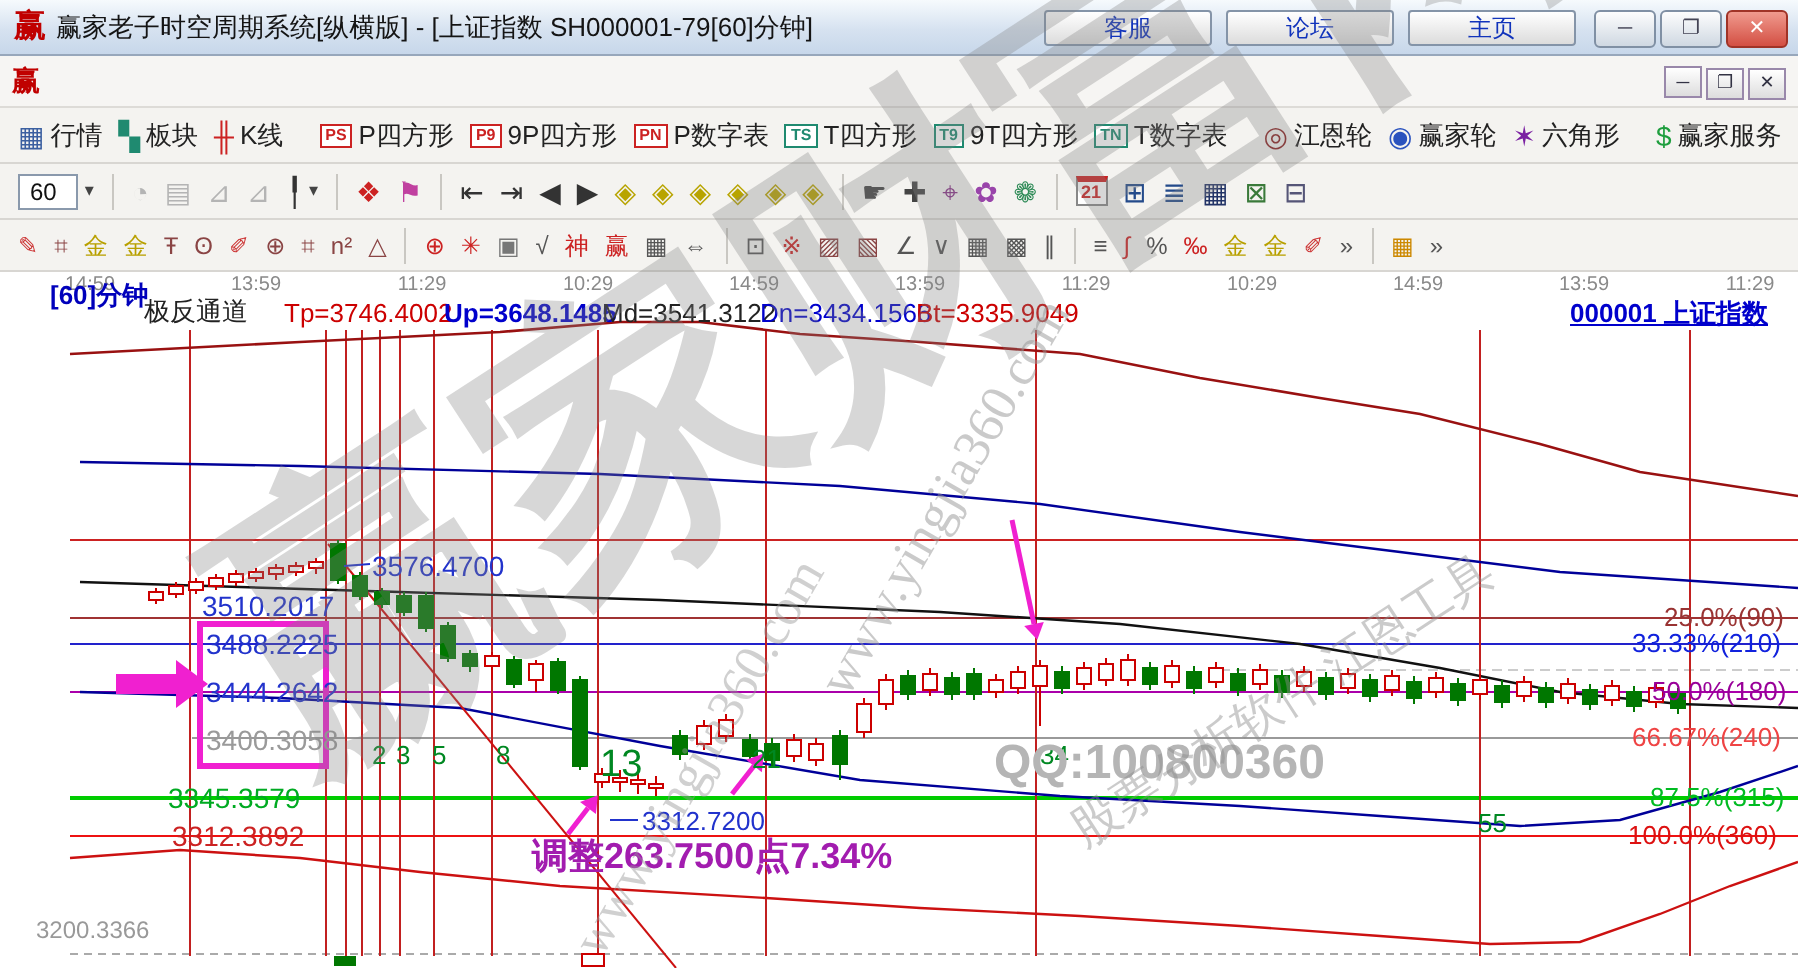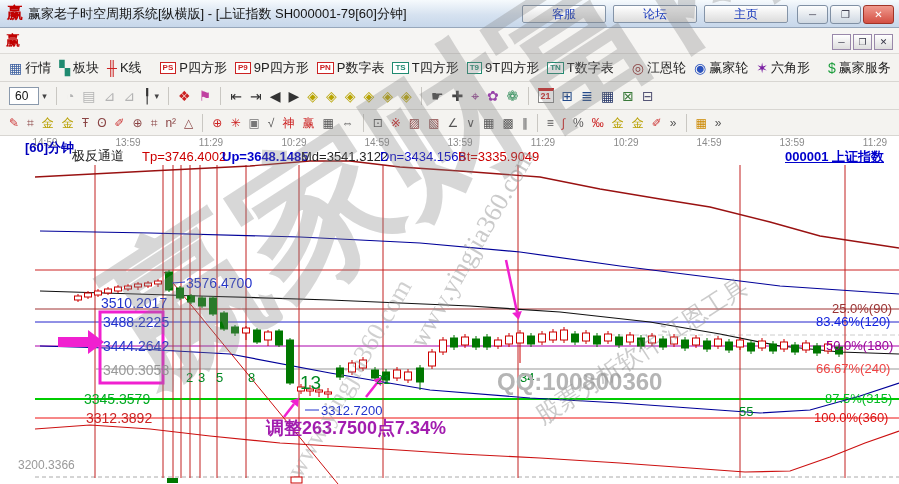--- a/index.html
+++ b/index.html
@@ -541,21 +541,21 @@
       <div class="clabel" style="left: 186px; top: 136px; color: rgb(34, 51, 204); font-size: 14px;">3576.4700</div>
       <div class="clabel" style="left: 101px; top: 156px; color: rgb(34, 51, 204); font-size: 14px;">3510.2017</div>
       <div class="clabel" style="left: 103px; top: 175px; color: rgb(34, 51, 204); font-size: 14px;">3488.2225</div>
       <div class="clabel" style="left: 103px; top: 199px; color: rgb(34, 51, 204); font-size: 14px;">3444.2642</div>
       <div class="clabel" style="left: 103px; top: 223px; color: rgb(154, 154, 154); font-size: 14px;">3400.3058</div>
       <div class="clabel" style="left: 84px; top: 252px; color: rgb(0, 170, 34); font-size: 14px;">3345.3579</div>
       <div class="clabel" style="left: 86px; top: 271px; color: rgb(204, 34, 34); font-size: 14px;">3312.3892</div>
       <div class="clabel" style="left: 18px; top: 319px; color: rgb(153, 153, 153); font-size: 12px;">3200.3366</div>
       <div class="clabel" style="left: 321px; top: 264px; color: rgb(34, 51, 204); font-size: 13px;">3312.7200</div>
       <div class="clabel" style="left: 832px; top: 162px; color: rgb(153, 51, 51); font-size: 13px;">25.0%(90)</div>
-      <div class="clabel" style="left: 816px; top: 175px; color: rgb(17, 34, 221); font-size: 13px;">83.46%(120)</div>
+      <div class="clabel" style="left: 816px; top: 175px; color: rgb(17, 34, 221); font-size: 13px;">33.33%(210)</div>
       <div class="clabel" style="left: 826px; top: 199px; color: rgb(153, 0, 153); font-size: 13px;">50.0%(180)</div>
       <div class="clabel" style="left: 816px; top: 222px; color: #ef4444; font-size: 13px;">66.67%(240)</div>
       <div class="clabel" style="left: 825px; top: 252px; color: rgb(0, 187, 34); font-size: 13px;">87.5%(315)</div>
       <div class="clabel" style="left: 814px; top: 271px; color: rgb(221, 17, 17); font-size: 13px;">100.0%(360)</div>
       <div class="clabel" style="left: 186px; top: 231px; color: rgb(0, 136, 34); font-size: 13px;">2</div>
       <div class="clabel" style="left: 198px; top: 231px; color: rgb(0, 136, 34); font-size: 13px;">3</div>
       <div class="clabel" style="left: 216px; top: 231px; color: rgb(0, 136, 34); font-size: 13px;">5</div>
       <div class="clabel" style="left: 248px; top: 231px; color: rgb(0, 136, 34); font-size: 13px;">8</div>
       <div class="clabel" style="left: 300px; top: 233px; color: rgb(0, 136, 34); font-size: 19px;">13</div>
       <div class="clabel" style="left: 376px; top: 233px; color: rgb(0, 136, 34); font-size: 13px;">21</div>

